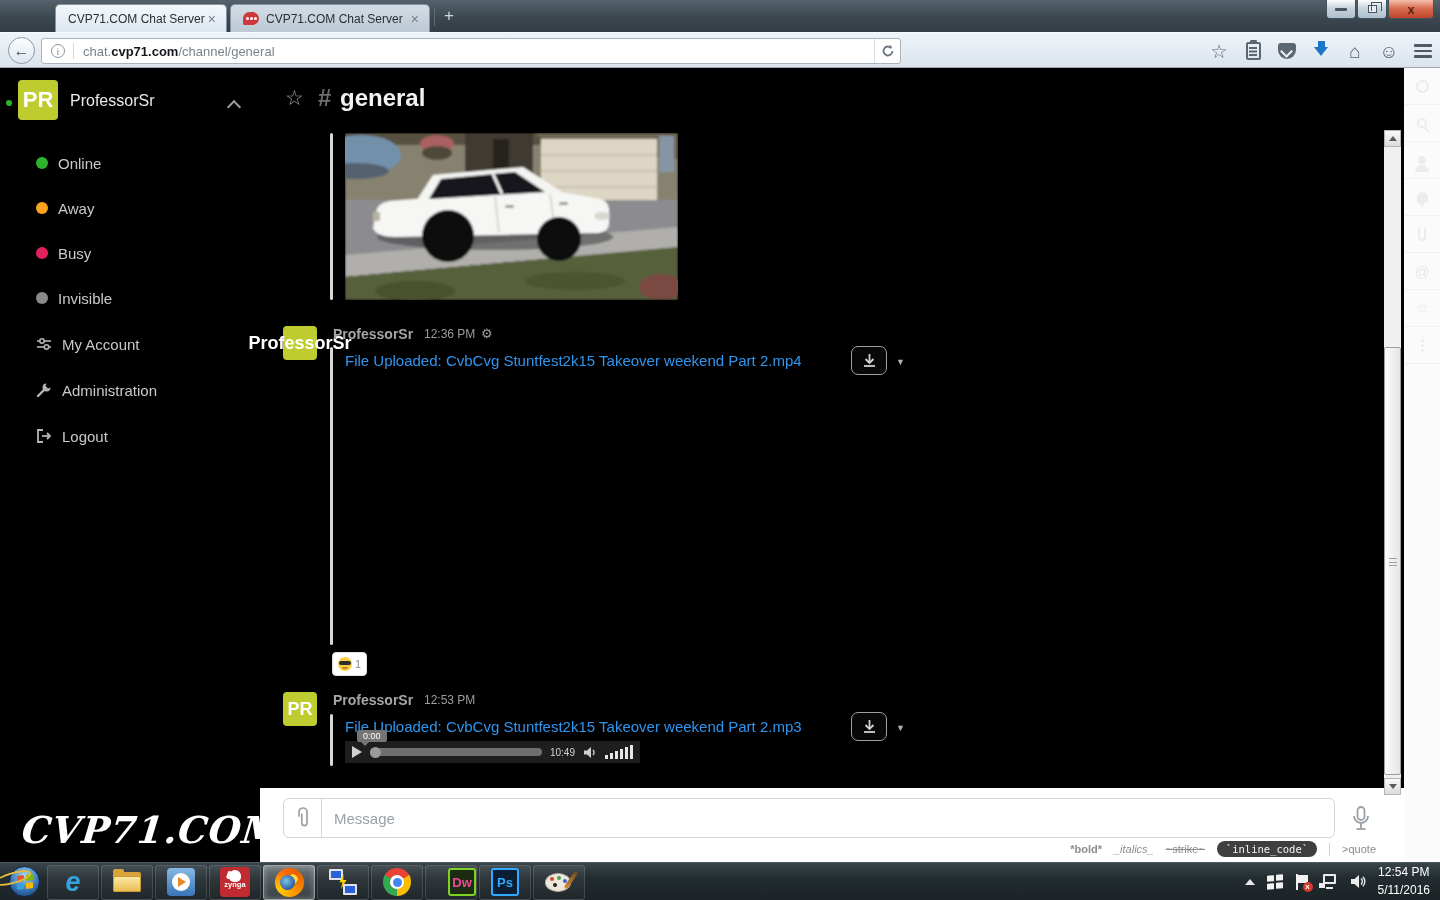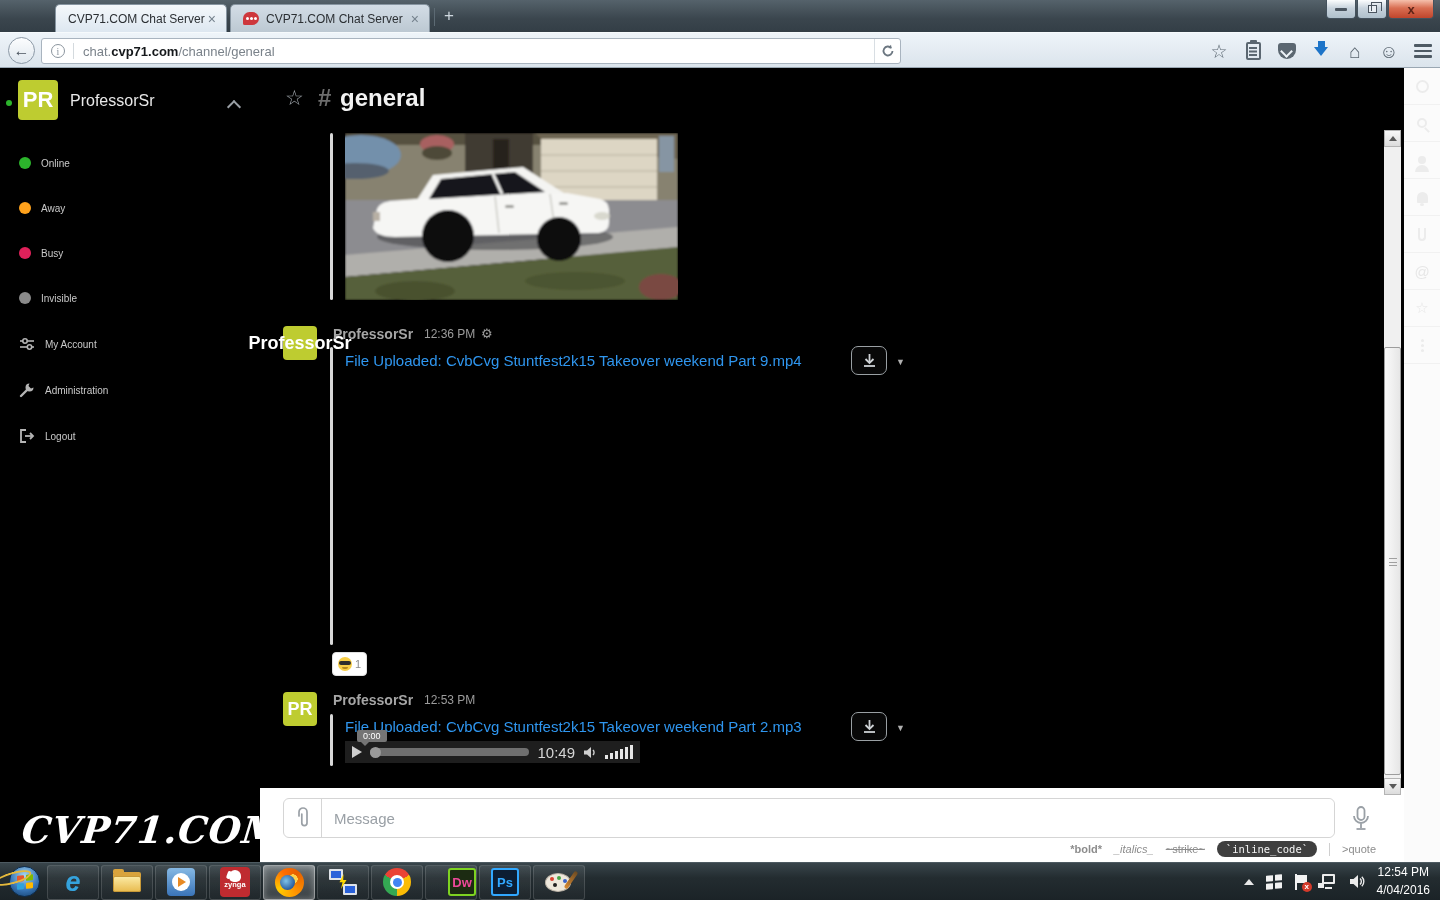--- a/index.html
+++ b/index.html
@@ -75,21 +75,21 @@
 
   
   #sidebar { position:absolute; left:0; top:0; width:260px; height:794px; background:#000; }
   .acct-dot { position:absolute; left:6px; top:32px; width:6px; height:6px; border-radius:50%; background:#2cb52c; }
   .avatar { border-radius:4px; color:#fff; font-weight:bold; display:flex; align-items:center; justify-content:center; }
   .acct-avatar { position:absolute; left:18px; top:12px; width:40px; height:40px; font-size:22px; }
   .acct-name { position:absolute; left:70px; top:24px; font-size:16px; color:#e8e8e8; }
   .acct-chevron { position:absolute; left:229px; top:34px; width:10px; height:10px;
     border-left:2px solid #9aa0a6; border-top:2px solid #9aa0a6; transform:rotate(45deg); }
   .side-item { position:absolute; left:0; width:260px; height:30px; display:flex; align-items:center;
-    padding-left:19px; color:#c9c9c9; font-size:10px; cursor:pointer; }
+    padding-left:36px; color:#c9c9c9; font-size:15px; cursor:pointer; }
   .status-dot { width:12px; height:12px; border-radius:50%; margin-right:10px; flex:none; }
   .side-ic { width:16px; height:16px; margin-right:10px; flex:none; color:#b5b5b5; }
   .brand { position:absolute; left:22px; top:740px; width:230px; color:#fff;
     font-family:"DejaVu Serif", serif; font-style:italic; font-weight:bold; font-size:37px;
     letter-spacing:1px; transform:skewX(-6deg); white-space:nowrap; }
 
   
   #main { position:absolute; left:260px; top:0; width:1144px; height:794px; background:#000; }
   .ch-star { position:absolute; left:25px; top:18px; font-size:21px; color:#9aa0a6; }
   .ch-hash { position:absolute; left:58px; top:16px; font-size:24px; font-weight:bold; color:#6d6d6d; }
@@ -114,21 +114,21 @@
     background:#b5881e; border-radius:0 0 3px 3px; }
   .reaction-count { font-size:11px; color:#8a8a8a; }
 
   
   .audio-player { position:absolute; left:85px; top:673px; width:295px; height:22px; background:#1e1e1e;
     display:flex; align-items:center; padding:0 7px; gap:8px; }
   .play-tri { width:0; height:0; border-top:6px solid transparent; border-bottom:6px solid transparent;
     border-left:10px solid #cfcfcf; }
   .audio-track { flex:1; height:8px; background:#6f6f6f; border-radius:4px; position:relative; }
   .audio-thumb { position:absolute; left:0; top:-1.5px; width:11px; height:11px; border-radius:50%; background:#9a9a9a; }
-  .audio-time { font-size:15px; color:#d5d5d5; flex:none; }
+  .audio-time { font-size:10px; color:#d5d5d5; flex:none; }
   .vol-bars { display:flex; align-items:flex-end; gap:2px; height:14px; }
   .vol-bars span { width:3px; background:#e6e6e6; }
   .audio-tip { position:absolute; left:97px; top:662px; background:#757575; color:#fff; font-size:9px;
     padding:1px 6px; border-radius:2px; z-index:3; }
   .audio-tip::after { content:''; position:absolute; left:4px; bottom:-4px; width:0; height:0;
     border-left:4px solid transparent; border-right:4px solid transparent; border-top:4px solid #757575; }
 
   
   #composer { position:absolute; left:0; top:720px; width:1144px; height:74px; background:#fff; }
   .msg-input-wrap { position:absolute; left:23px; top:10px; width:1052px; height:40px; background:#fff;
@@ -415,21 +415,21 @@
         <circle cx="103" cy="103" r="26" fill="#0c0c10"></circle>
         <circle cx="214" cy="106" r="22" fill="#0c0c10"></circle>
       </g>
     </svg>
 
     <div class="avatar msg-avatar" style="top: 258px; background: rgb(190, 204, 48);">ProfessorSr</div>
     <span class="msg-user" style="top:258px">ProfessorSr</span>
     <span class="msg-time" style="left:164px; top:259px">12:36 PM</span>
     <span class="msg-gear" style="left:221px; top:258px">⚙</span>
     <div class="vbar" style="left:70px; top:279px; height:298px"></div>
-    <a class="file-link" style="top:284px" href="#">File Uploaded: CvbCvg Stuntfest2k15 Takeover weekend Part 9.mp4</a>
+    <a class="file-link" style="top:284px" href="#">File Uploaded: CvbCvg Stuntfest2k15 Takeover weekend Part 2.mp4</a>
     <div class="dl-btn" style="top:278px">
       <svg class="ic" width="15" height="15" viewBox="0 0 15 15">
         <line x1="7.5" y1="1" x2="7.5" y2="9" stroke="#cfd3d6" stroke-width="1.8"></line>
         <path d="M3.5 6 L7.5 10 L11.5 6" fill="none" stroke="#cfd3d6" stroke-width="1.8"></path>
         <line x1="2" y1="13" x2="13" y2="13" stroke="#cfd3d6" stroke-width="1.8"></line>
       </svg>
     </div>
     <span class="dl-caret" style="top:289px">▼</span>
     <div style="position:absolute; left:85px; top:312px; width:660px; height:262px; background:#000;"></div>
     <div class="reaction-pill">
@@ -623,16 +623,16 @@
         <span class="base"></span>
         <span class="plug"></span>
     </span>
     <svg class="ic" width="16" height="15" viewBox="0 0 16 15">
       <polygon points="1,5 4.5,5 9,1 9,14 4.5,10 1,10" fill="#ececec"></polygon>
       <path d="M11 4.5 a4 4 0 0 1 0 6" fill="none" stroke="#ececec" stroke-width="1.4"></path>
       <path d="M12.8 2.8 a6.5 6.5 0 0 1 0 9.4" fill="none" stroke="#ececec" stroke-width="1.4"></path>
     </svg>
     <span class="clock">
       <div>12:54 PM</div>
-      <div>4/04/2016</div>
+      <div>5/11/2016</div>
     </span>
   </div>
 </div>
 
 </body></html>

